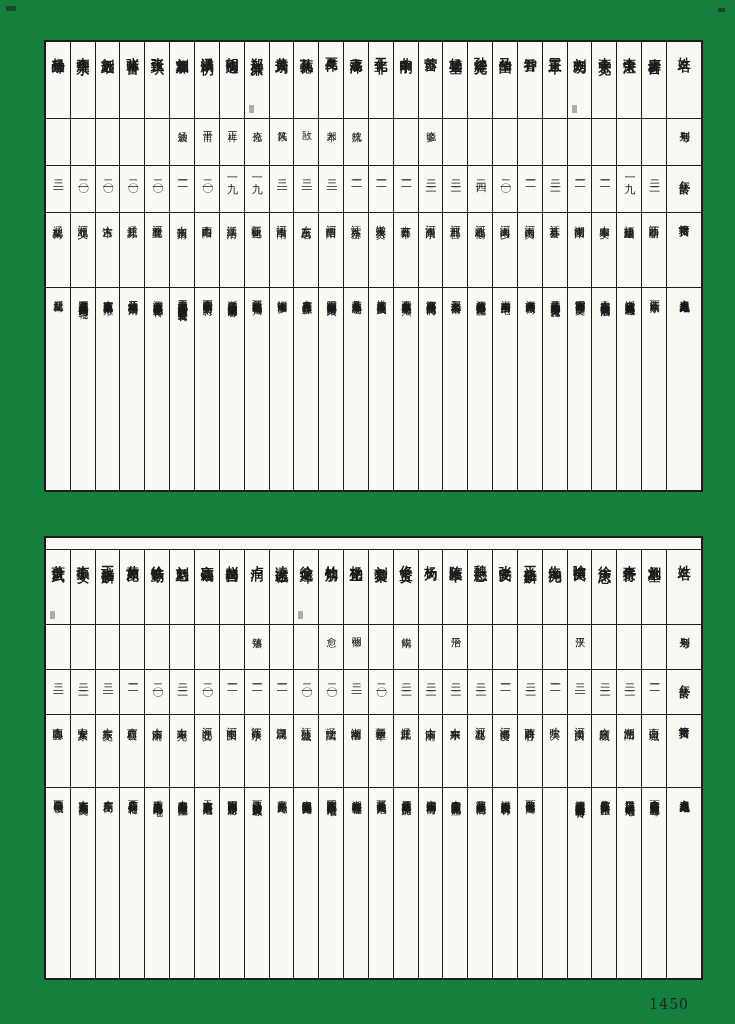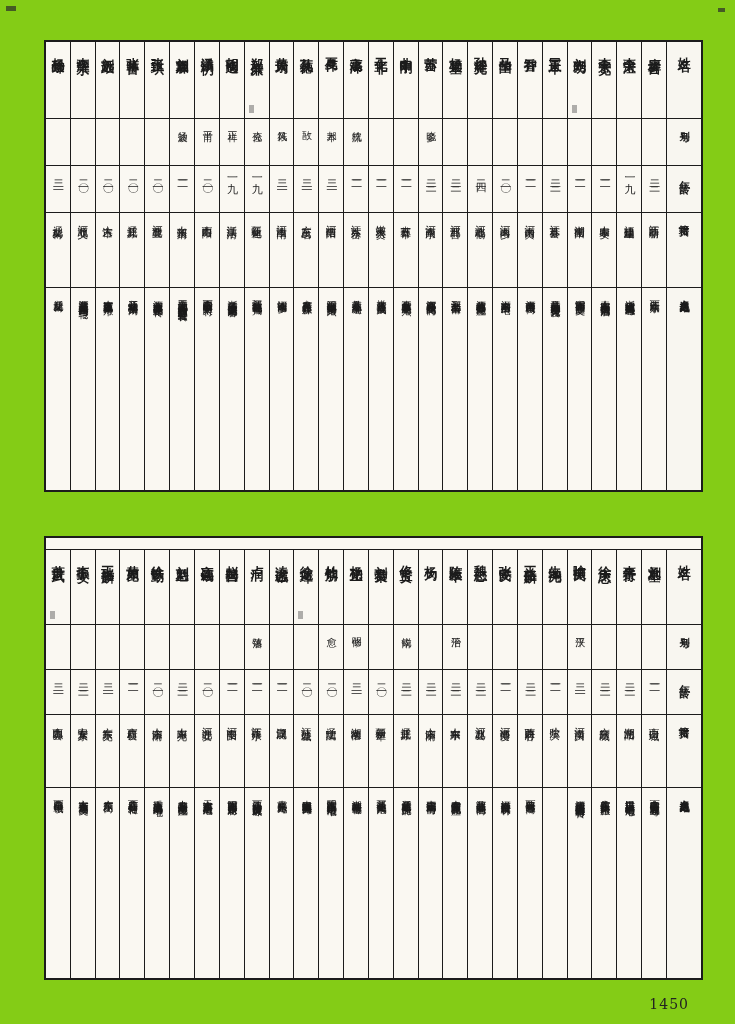--- a/index.html
+++ b/index.html
@@ -1,16 +1,16 @@
 <!DOCTYPE html>
 <html><head>
 <meta charset="utf-8">
 <style>
   html,body{margin:0;padding:0;background:#dedbd4;}
-  .page{width:735px;height:1024px;background:#84cc16;position:relative;
+  .page{width:735px;height:1024px;background:#15803d;position:relative;
         font-family:"DejaVu Sans",sans-serif;color:#1b1b1b;
         box-sizing:border-box;padding:40px 32px 0 44px;}
   .table{border:2px solid #1c1c1c;background:#faf8f2;box-sizing:border-box;}
   .t-top{height:452px;margin-bottom:44px;}
   .t-bottom{height:444px;}
   .strip{height:11px;border-bottom:1px solid #1c1c1c;}
   .cols{display:flex;flex-direction:row-reverse;height:100%;}
   .t-bottom .cols{height:calc(100% - 12px);}
   .col{flex:1;display:flex;flex-direction:column;border-left:1px solid #1c1c1c;min-width:0;}
   .col:last-child{border-left:none;}

